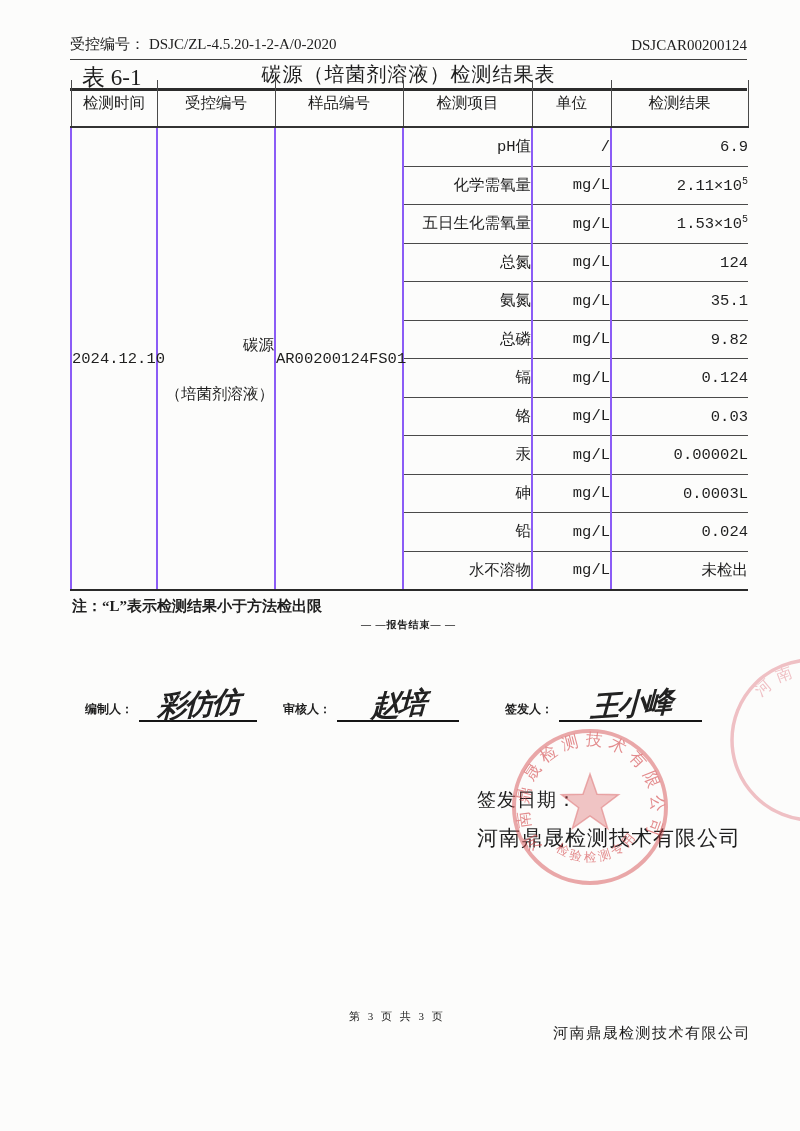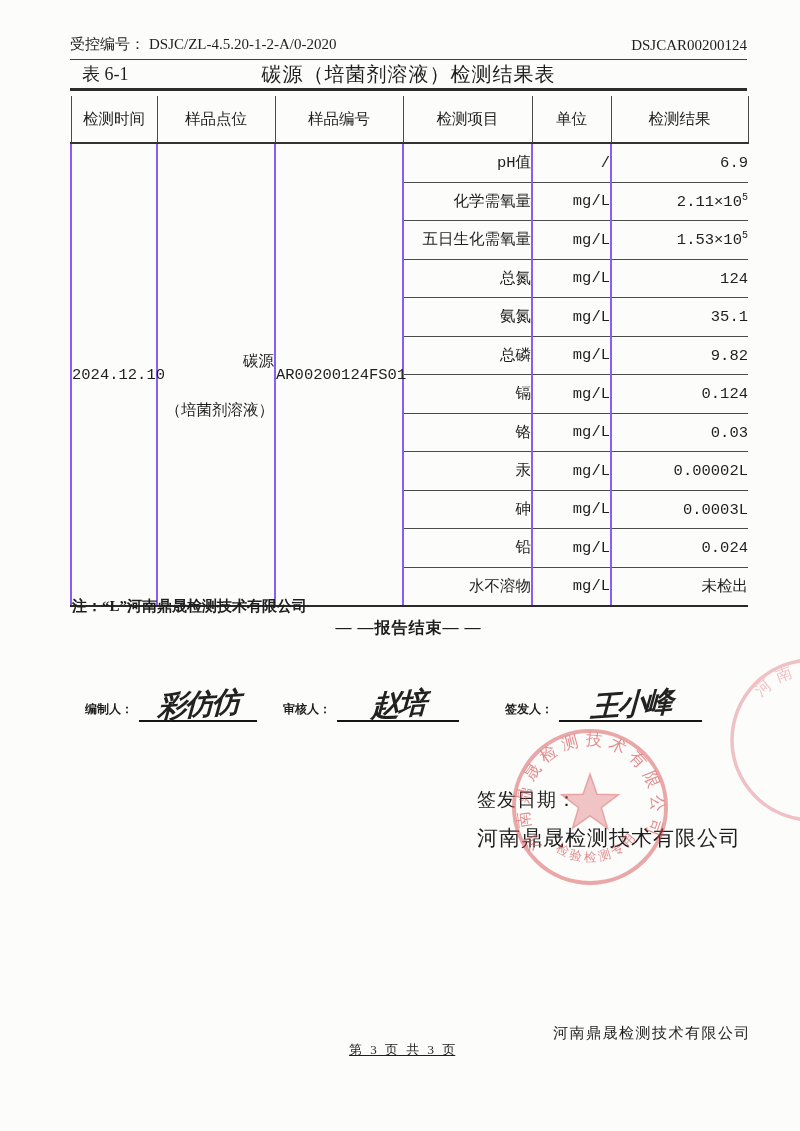--- a/index.html
+++ b/index.html
@@ -18,28 +18,28 @@
     position:absolute;left:70px;top:35px;width:677px;
     display:flex;justify-content:space-between;align-items:flex-end;
     padding-bottom:5px;border-bottom:1.5px solid #3f3f3f;
     font-size:15px;
   }
   .control-left span{margin-right:4px;}
   .title-row{
     position:absolute;left:70px;top:59px;width:677px;height:29px;
     border-bottom:3px solid #2c2c2c;
   }
-  .table-label{position:absolute;left:12px;top:3px;font-size:18px;}
+  .table-label{position:absolute;left:12px;top:3px;font-size:23px;}
   .doc-title{
     position:absolute;left:0;right:0;top:2px;text-align:center;
     font-size:20px;letter-spacing:1px;
   }
   
   table.results{
-    position:absolute;left:70px;top:96px;width:677px;
+    position:absolute;left:70px;top:80px;width:677px;
     border-collapse:collapse;table-layout:fixed;
     font-size:15.5px;
   }
   table.results th{
     height:44px;font-weight:normal;text-align:center;
     border-left:1px solid #4a4a4a;border-bottom:2px solid #333;
   }
   table.results th:last-child{border-right:1px solid #4a4a4a;}
   table.results td{
     height:37.5px;text-align:right;vertical-align:middle;
@@ -47,21 +47,21 @@
   }
   td.c-time{border-left:none;}
   td.c-item,td.c-unit,td.c-result{border-bottom:1px solid #4a4a4a;}
   tr.last-row td{border-bottom:2.5px solid #2a2a2a;}
   td.merged{border-bottom:2.5px solid #2a2a2a;}
   td.c-loc div{line-height:1.55;margin-top:24px;}
   .res-sup{font-size:10px;vertical-align:super;}
   
   .note-line{position:absolute;left:72px;top:597px;font-size:15px;font-weight:bold;}
   .report-end{position:absolute;left:70px;top:618px;width:677px;text-align:center;
-    font-size:16px;font-weight:bold;letter-spacing:1px;}
+    font-size:10px;font-weight:bold;letter-spacing:1px;}
   
   .sig-block{position:absolute;top:694px;display:flex;align-items:flex-end;}
   .sig-editor{left:85px;}
   .sig-reviewer{left:283px;align-items:flex-end;}
   .sig-issuer{left:505px;}
   .sig-label{font-size:12px;font-weight:bold;line-height:26px;}
   .sig-line{
     display:inline-block;position:relative;height:26px;margin-left:6px;
     border-bottom:2px solid #151515;
   }
@@ -76,21 +76,21 @@
     color:#222;white-space:nowrap;letter-spacing:-2px;
   }
   
   .issue-date{position:absolute;left:477px;top:787px;font-size:19px;letter-spacing:1px;}
   .issue-company{position:absolute;left:477px;top:824px;font-size:21px;letter-spacing:1px;}
   .issue-sealnote{position:absolute;left:491px;top:862px;font-size:19px;}
   
   .stamp-main{position:absolute;left:505px;top:722px;pointer-events:none;}
   .stamp-partial{position:absolute;left:710px;top:648px;pointer-events:none;}
   
-  .footer-page{position:absolute;left:349px;top:1041px;font-size:13px;word-spacing:5px;text-decoration:underline;}
+  .footer-page{position:absolute;left:349px;top:1009px;font-size:11px;word-spacing:5px;}
   .footer-company{position:absolute;left:553px;top:1024px;font-size:15px;letter-spacing:1.5px;}
 </style>
 </head>
 <body>
 
 <div class="page">
 
   <div class="control-row">
     <div class="control-left">
       <span>受控编号：</span><span>DSJC/ZL-4.5.20-1-2-A/0-2020</span>
@@ -108,21 +108,21 @@
       <col style="width:86px">
         <col style="width:118px">
         <col style="width:128px">
       <col style="width:129px">
         <col style="width:79px">
         <col style="width:137px">
     </colgroup>
     <thead>
       <tr>
         <th>检测时间</th>
-        <th>样品点位</th>
+        <th>受控编号</th>
         <th>样品编号</th>
         <th>检测项目</th>
         <th>单位</th>
         <th>检测结果</th>
       </tr>
     </thead>
     <tbody>
         <tr>
     <td class="c-time merged" rowspan="12">2024.12.10</td>
     <td class="c-loc merged" rowspan="12">
@@ -187,21 +187,21 @@
     </tr>
         <tr class="last-row">
       <td class="c-item">水不溶物</td>
       <td class="c-unit">mg/L</td>
       <td class="c-result"><span class="res-base">未检出</span><span class="res-sup"></span></td>
     </tr>
       </tbody>
   </table>
 
   <div class="note-line">
-    <span>注：</span><span>“L”河南鼎晟检测技术有限公司</span>
+    <span>注：</span><span>“L”表示检测结果小于方法检出限</span>
   </div>
   <div class="report-end">— —报告结束— —</div>
 
   <div class="sig-block sig-editor">
     <span class="sig-label">编制人：</span>
     <span class="sig-line w1">
       <span class="sig-name">彩仿仿</span>
     </span>
   </div>
   <div class="sig-block sig-reviewer">

